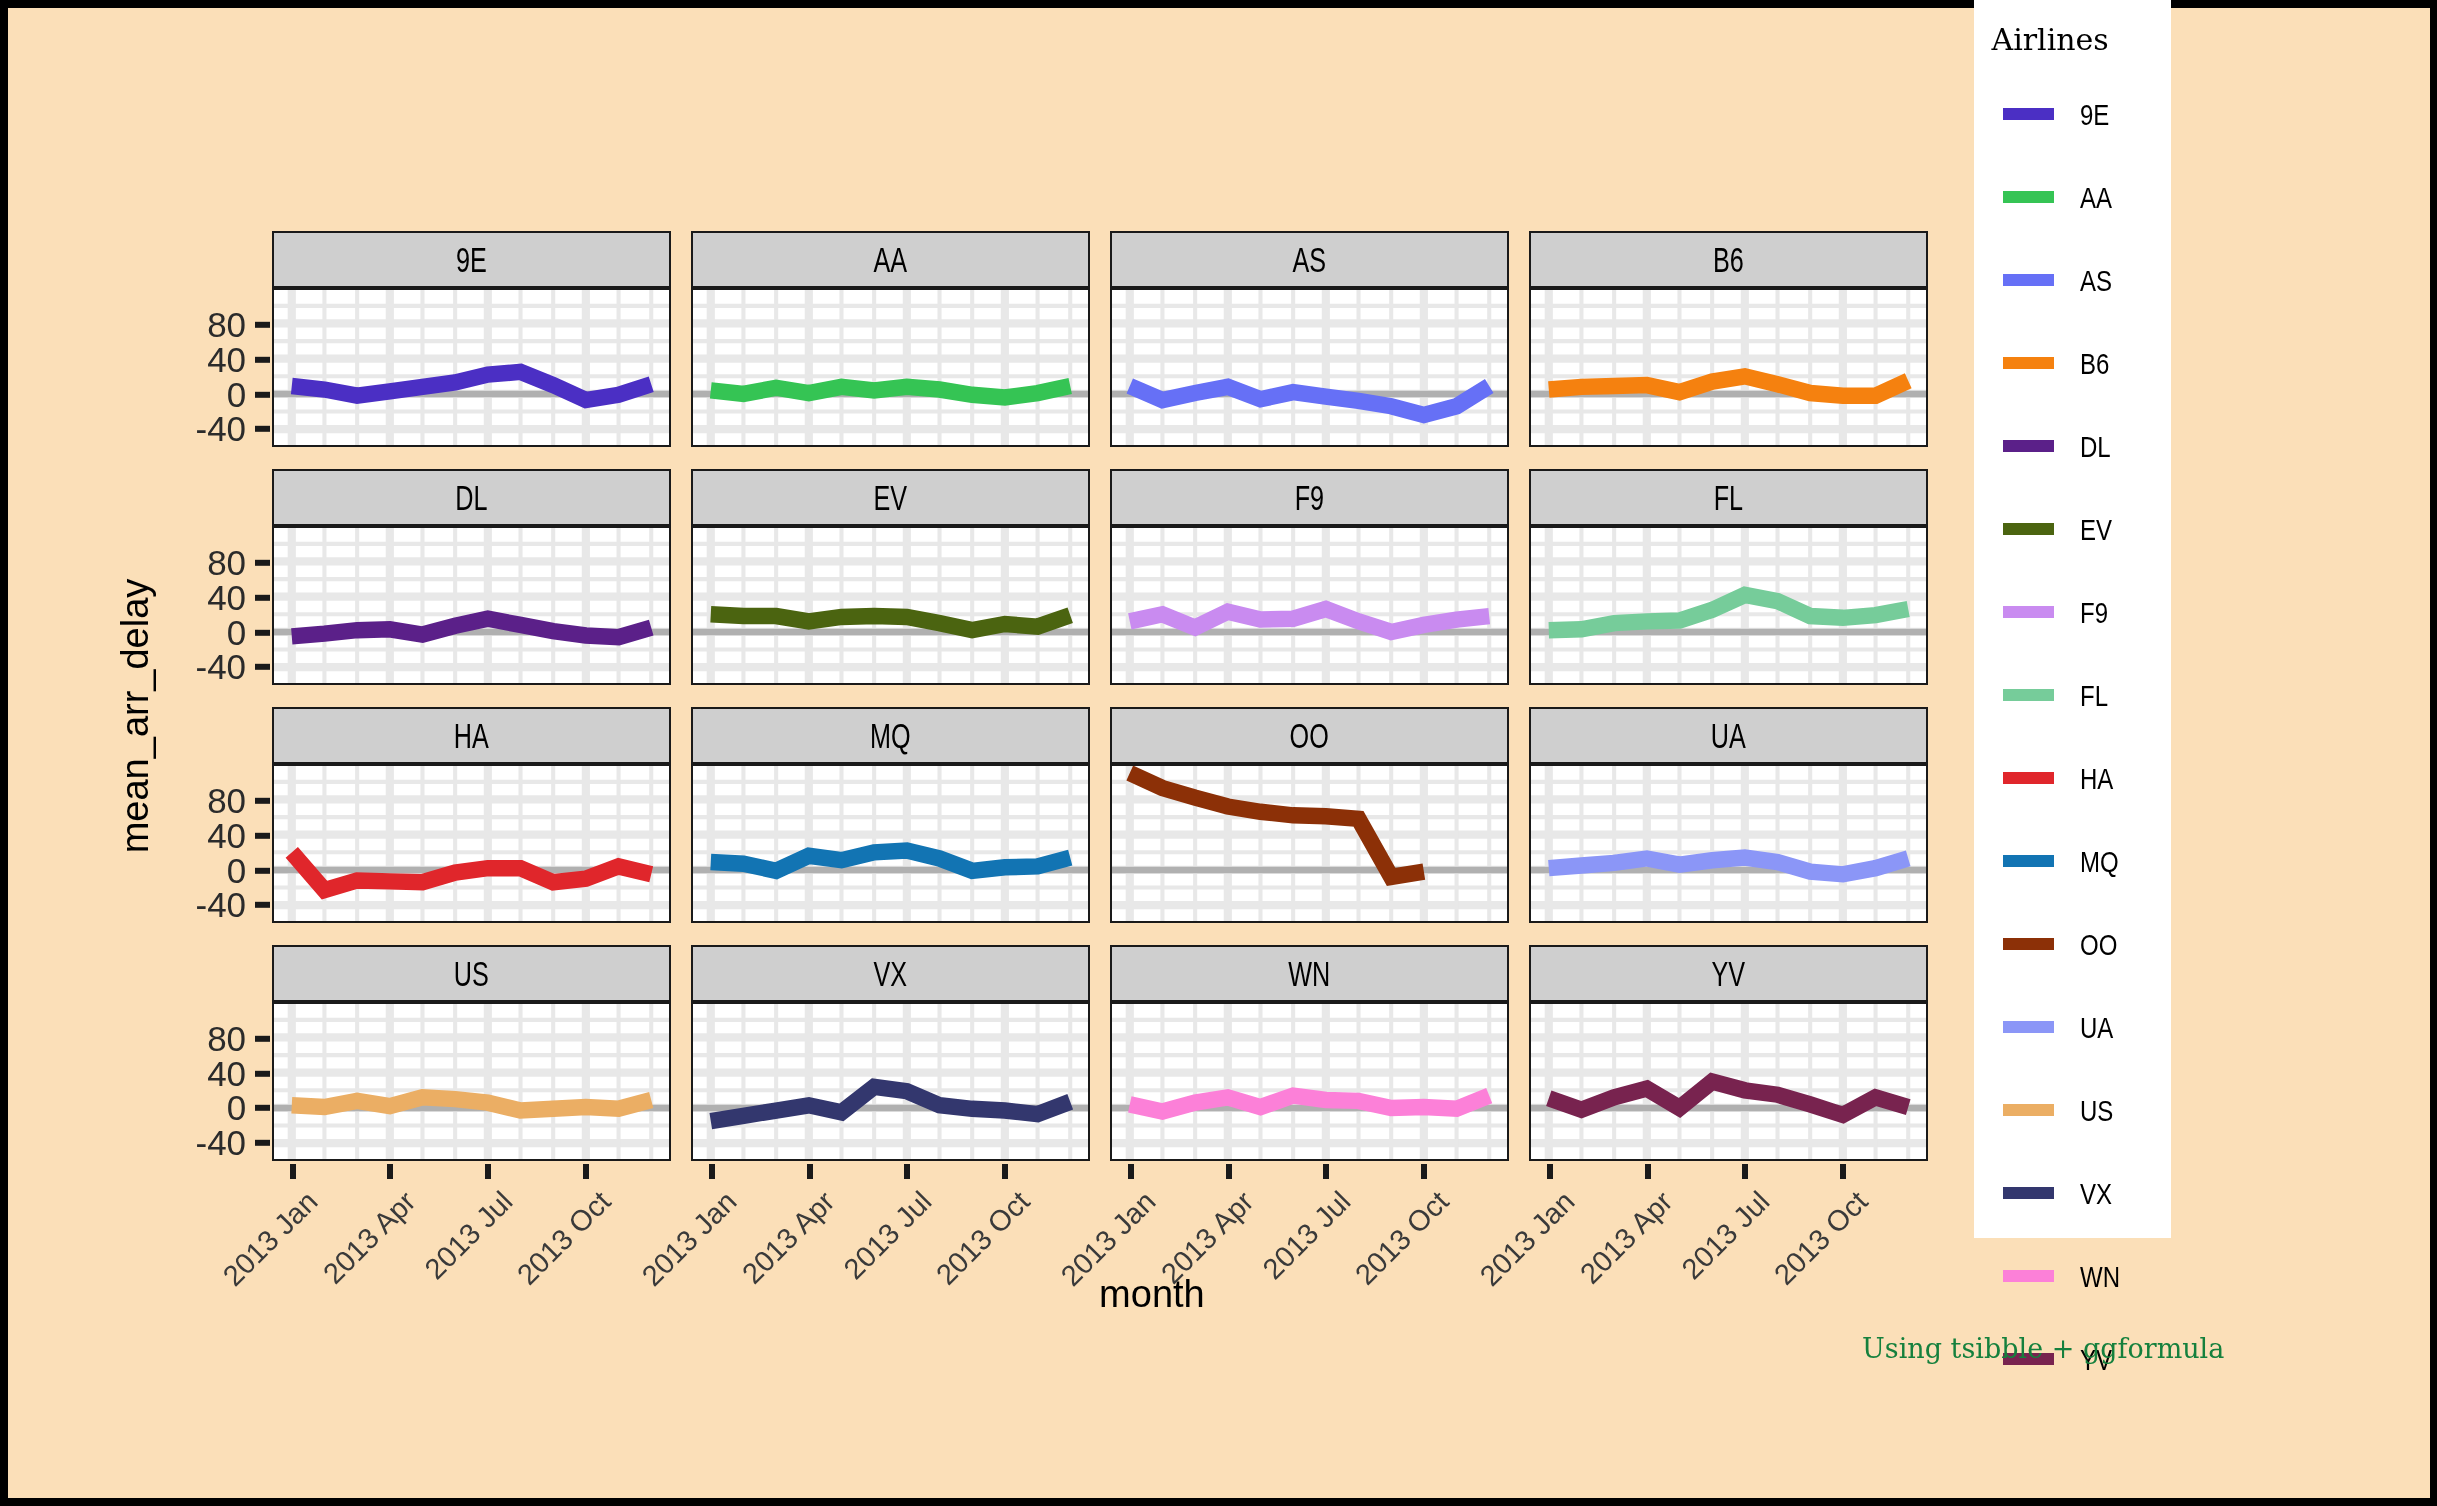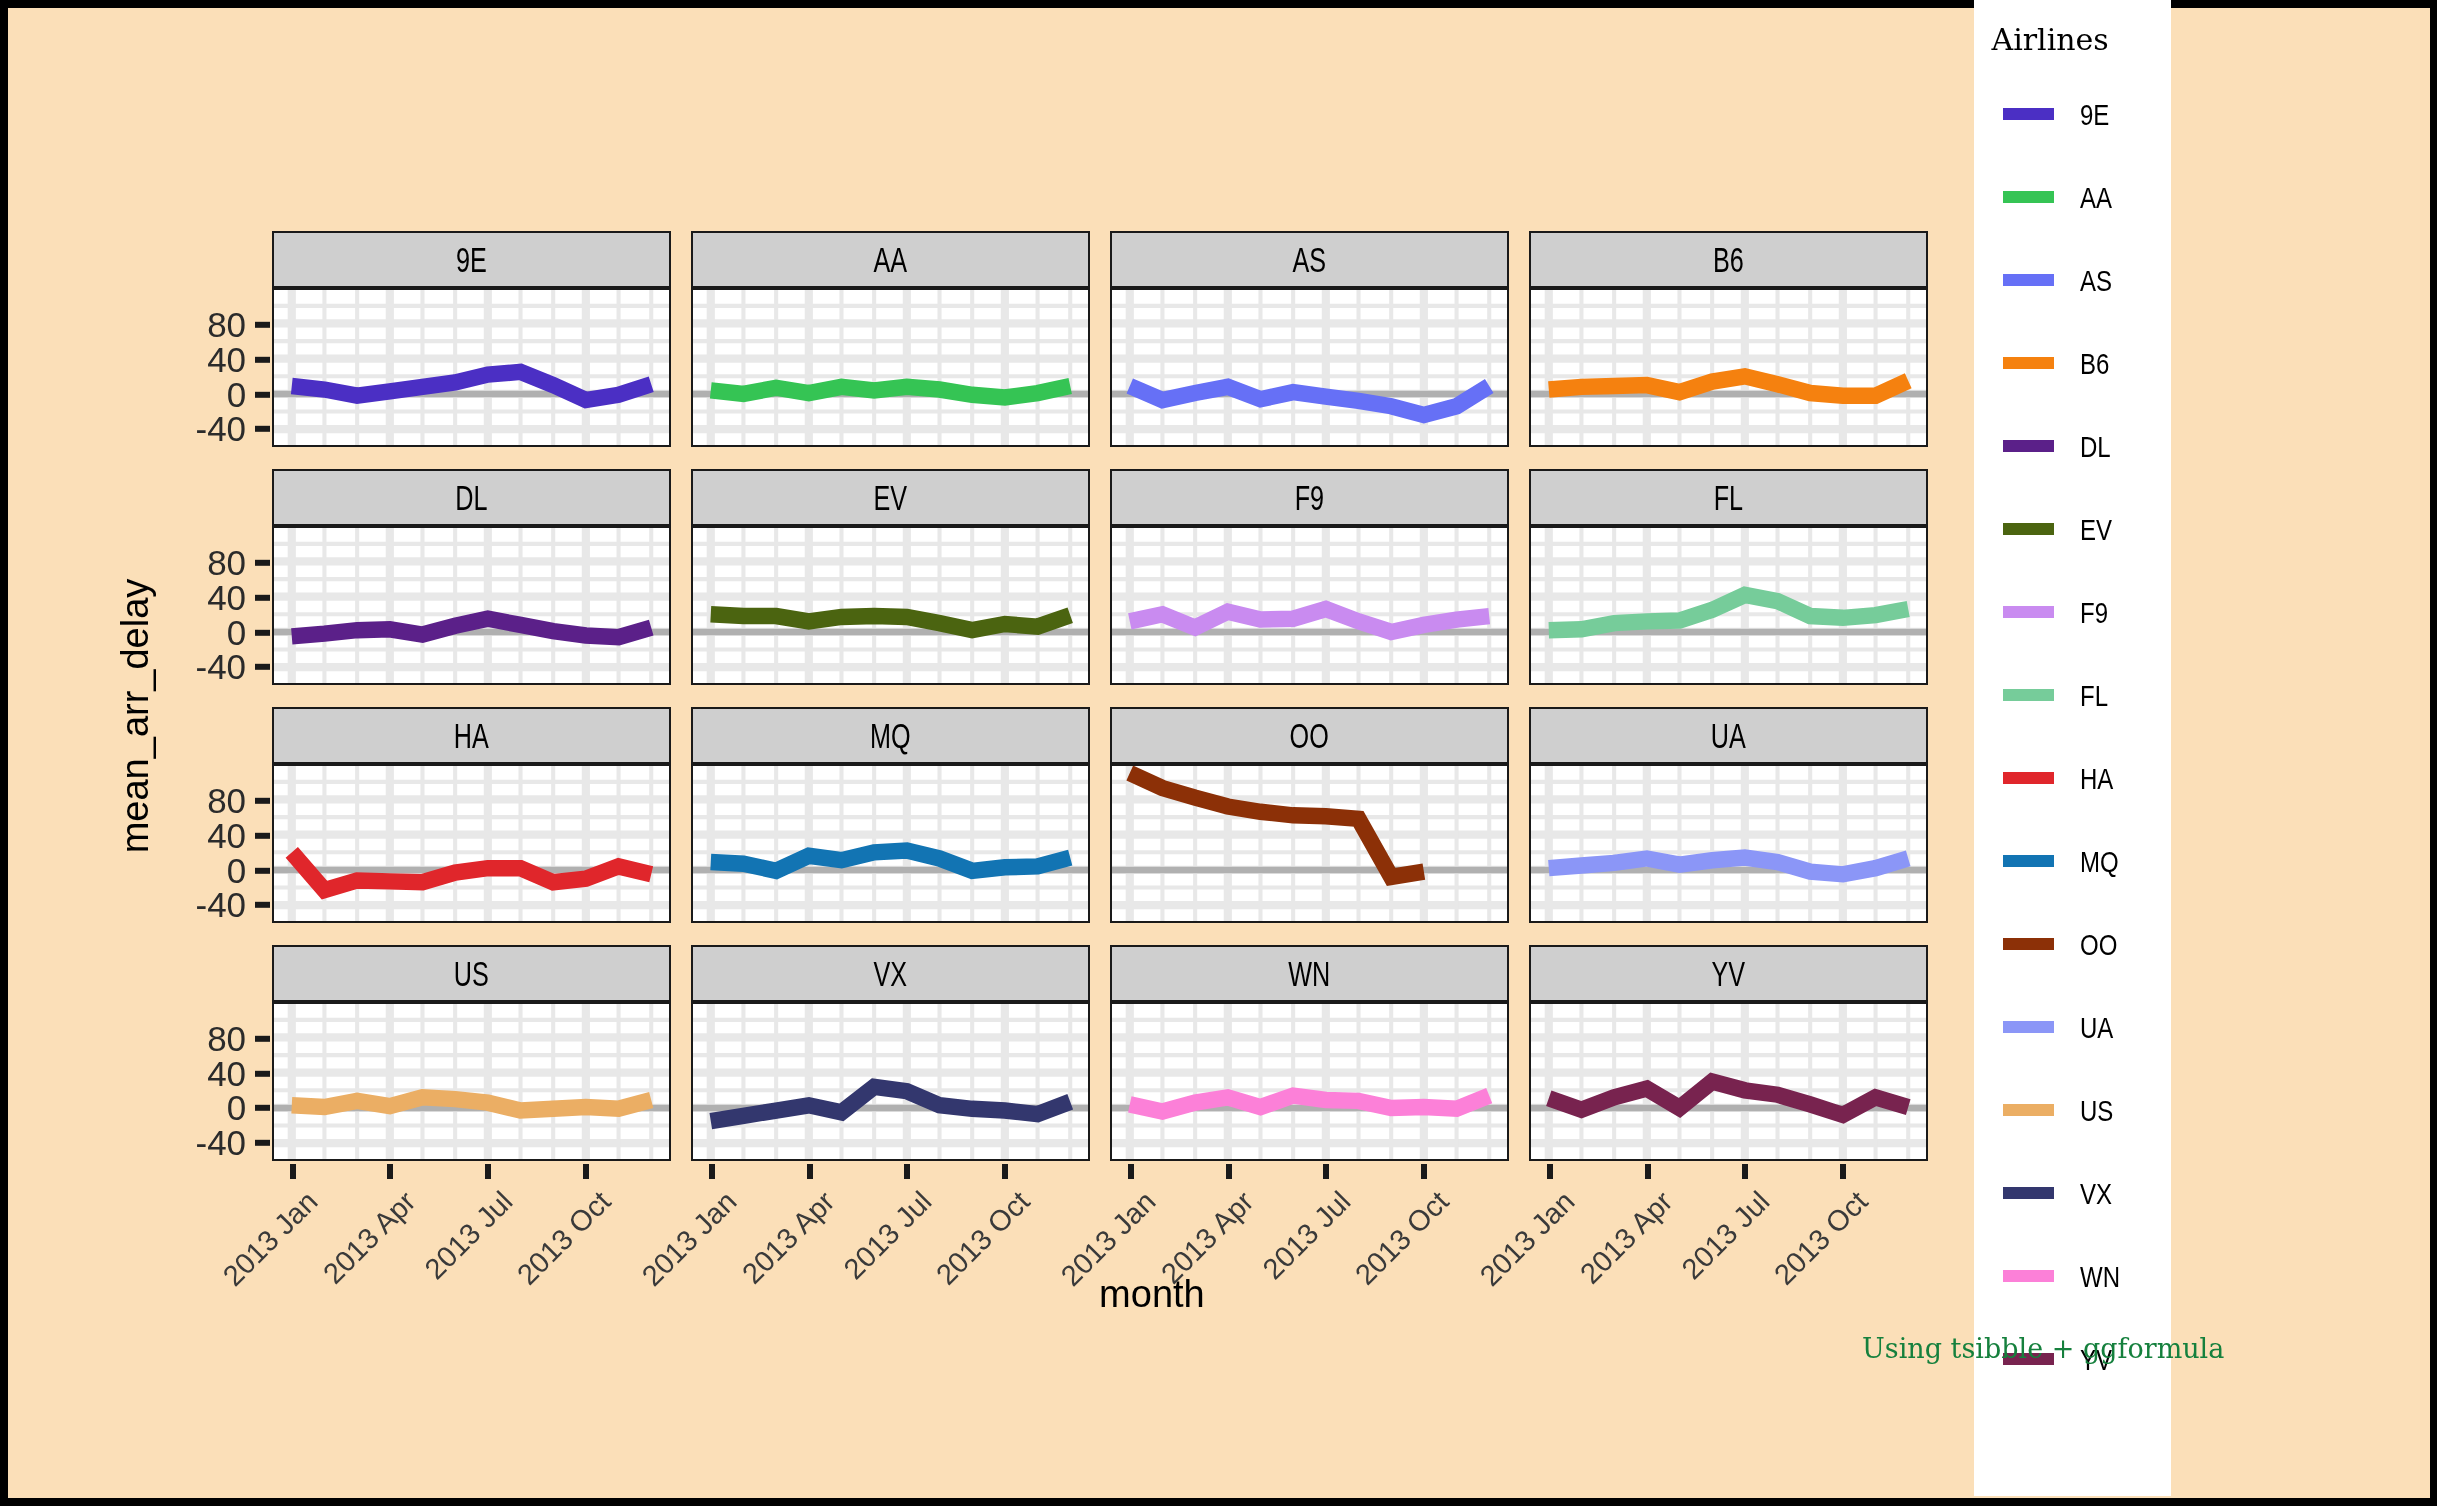--- a/index.html
+++ b/index.html
@@ -120,21 +120,21 @@
     transform-origin:right top;
     transform:rotate(-45deg);
     text-align:right;
   }
 
   
   #legend{
     position:absolute;
     left:1966px; top:-8.1px;
     width:197px;
-    height:1496px;
+    height:1238px;
     background:#FFFFFF;
   }
   #legend-title{
     position:absolute;
     left:17.4px; top:22px;
     font-family:"DejaVu Serif", serif;
     font-size:30px;
     color:#000;
     white-space:nowrap;
   }

